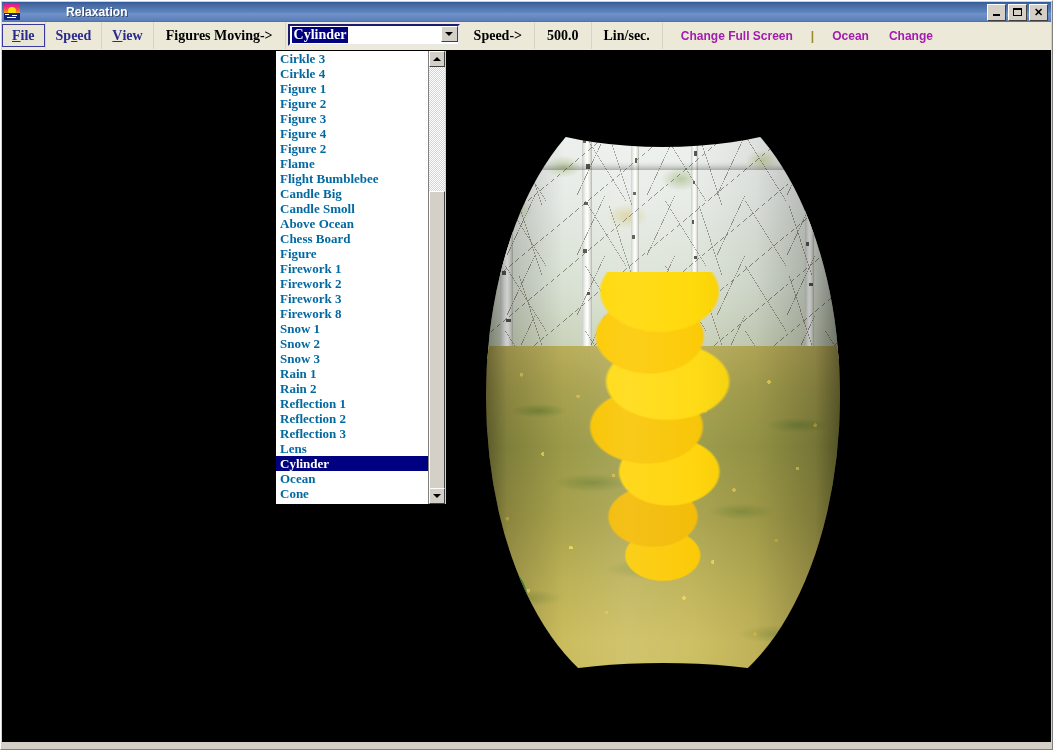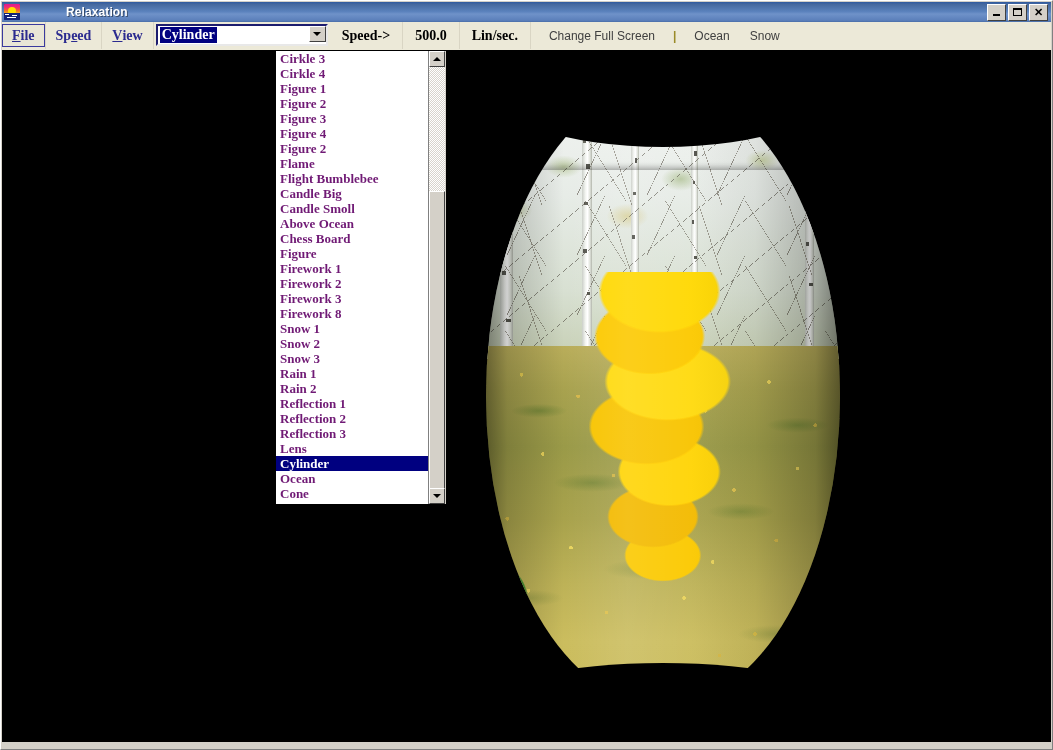--- a/index.html
+++ b/index.html
@@ -80,21 +80,21 @@
     padding:0 9px;
   }
   .menubtn u{text-decoration:underline;}
   .lbl-black{
     font-family:"Liberation Serif",serif;
     font-size:14px;font-weight:bold;color:#000;
     padding:0 12px;
   }
   .lbl-olive{
     font-family:"Liberation Sans",sans-serif;
-    font-size:12px;font-weight:normal;color:#404040;
+    font-size:12px;font-weight:bold;color:#a21caf;
     padding:0 10px;
   }
   .sep-pipe{
     font-family:"Liberation Sans",sans-serif;
     font-size:12px;font-weight:bold;color:#9a8b28;padding:0 8px;
   }
   .toolfill{flex:1 1 auto;background:#ece9d8;}
 
   
   .combo-wrap{
@@ -135,21 +135,21 @@
     display:flex;
     z-index:30;
   }
   .dd-list{
     flex:1 1 auto;overflow:hidden;padding:0;margin:0;list-style:none;
     background:#ffffff;
   }
   .dd-item{
     height:15px;line-height:15px;
     font-family:"Liberation Serif",serif;
-    font-size:13px;font-weight:bold;color:#701a75;
+    font-size:13px;font-weight:bold;color:#0369a1;
     padding-left:4px;white-space:nowrap;
   }
   .dd-item.sel{background:#000080;color:#ffffff;}
   .dd-scroll{
     width:17px;flex:0 0 auto;background:#d4d0c8;
     border-left:1px solid #808080;
     position:relative;
   }
   .sb-btn{
     position:absolute;left:0;width:16px;height:16px;
@@ -364,20 +364,23 @@
         Sp<u>e</u>ed
       </div>
     </div>
 
     <div class="tb-cell">
       <div class="menubtn">
         <u>V</u>iew
       </div>
     </div>
 
+    <div class="tb-cell">
+      <span class="lbl-black">Figures Moving-&gt;</span>
+    </div>
 
     <div class="combo-wrap">
       <div class="combo">
         <span class="combo-text">Cylinder</span>
       </div>
       <div class="combo-arrow">
         <div class="caret-dn"></div>
       </div>
     </div>
 
@@ -399,21 +402,21 @@
 
     <div class="tb-cell" style="border-right:none;">
       <span class="sep-pipe">|</span>
     </div>
 
     <div class="tb-cell" style="border-right:none;">
       <span class="lbl-olive">Ocean</span>
     </div>
 
     <div class="tb-cell" style="border-right:none;">
-      <span class="lbl-olive">Snow</span>
+      <span class="lbl-olive">Change</span>
     </div>
 
     <div class="toolfill"></div>
   </div>
 
   <div class="canvas">
 
     <div class="cyl">
       <div class="cyl-clip">
         <div class="scene">

